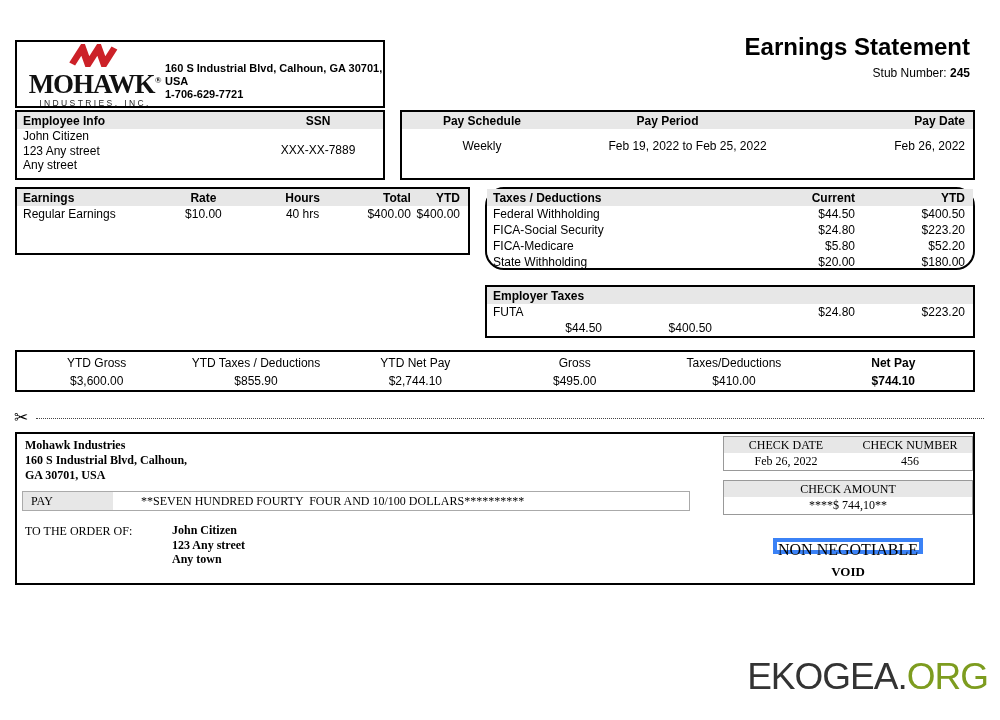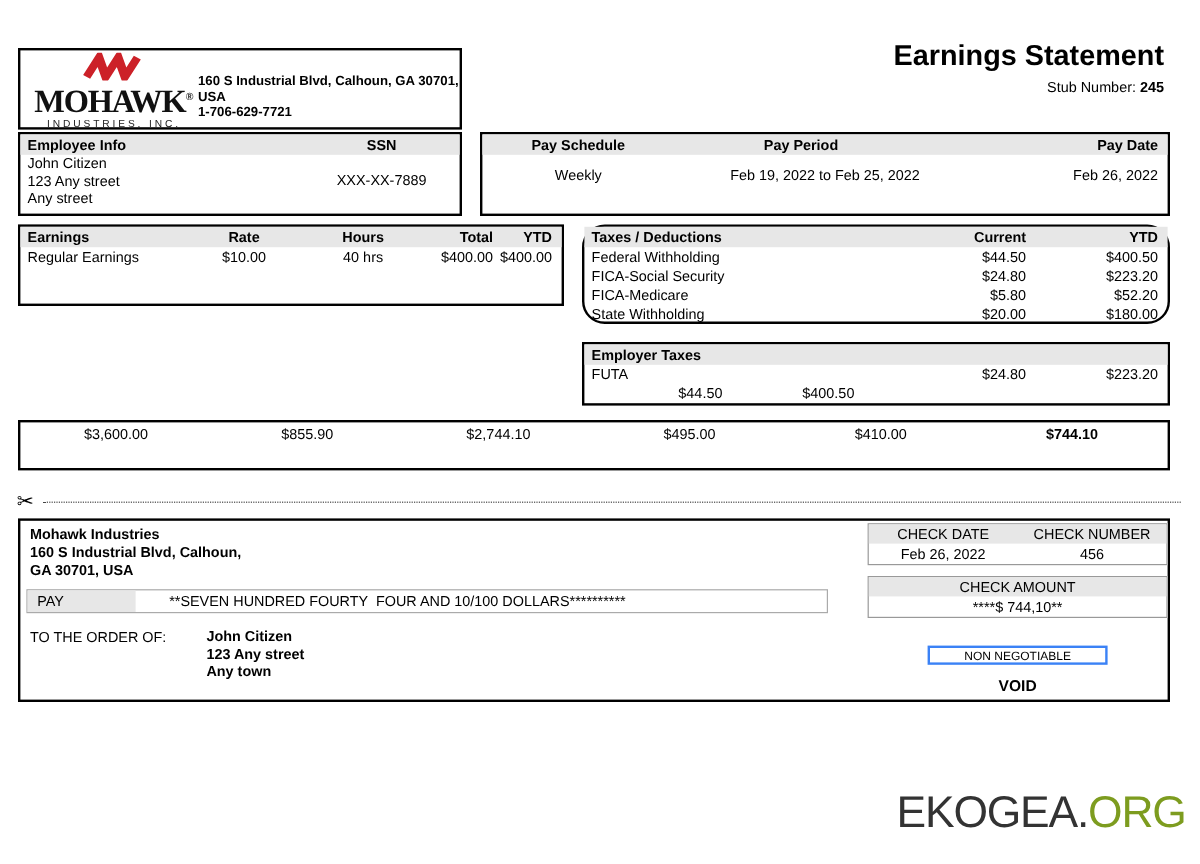--- a/index.html
+++ b/index.html
@@ -27,28 +27,28 @@
   .stub { position:absolute; right:30px; top:66px; font-size:12px; }
 
   
   .sum-col { flex:1; text-align:center; }
 
   
   .cutline { position:absolute; left:36px; right:16px; top:418px; border-top:1.6px dotted #444; }
   .scissors { position:absolute; left:14px; top:407px; font-size:17px; }
 
   
-  .check-box { position:absolute; left:15px; top:432px; width:960px; height:153px; border:2px solid #000; box-sizing:border-box; }
+  .check-box { position:absolute; left:15px; top:432px; width:960px; height:153px; border:2px solid #000; box-sizing:border-box;font-family:Liberation Serif, serif; }
   .mini-table { position:absolute; right:0; width:250px; border:1px solid #999; box-sizing:border-box; background:#fff; }
   .mini-band { background:#e7e7e7; display:flex; height:16px; align-items:center; font-size:12px; }
   .mini-row { display:flex; height:17px; align-items:center; font-size:12px; }
   .half { flex:1; text-align:center; }
   .payrow { position:absolute; left:5px; top:57px; width:668px; height:20px; border:1px solid #aaa; box-sizing:border-box; display:flex; align-items:center; font-size:12px; }
   .paycell { width:90px; align-self:stretch; background:#e7e7e7; display:flex; align-items:center; padding-left:8px; box-sizing:border-box; }
-  .nonneg { position:absolute; right:50px; top:104px; width:150px; height:16px; border:2px solid #3b82f6; box-sizing:border-box; text-align:center; font-size:10px; line-height:15px; }
+  .nonneg { position:absolute; right:50px; top:104px; width:150px; height:16px; border:4px solid #3b82f6; box-sizing:border-box; text-align:center; font-size:16px; line-height:15px; }
 
   
   .brand { position:absolute; right:12px; top:656px; font-size:37px; letter-spacing:-1px; }
   .brand .dark { color:#333; } .brand .green { color:#7d9c1f; }
 </style>
 </head>
 <body>
 
 <div class="logo-wrap">
   <div class="logo-block">
@@ -150,20 +150,28 @@
     <span class="r" style="width:115px;">$24.80</span>
     <span class="r pr8" style="width:110px;">$223.20</span>
   </div>
   <div class="row">
     <span class="r" style="width:115px;">$44.50</span>
     <span class="r pr8" style="width:110px;">$400.50</span>
   </div>
 </div>
 
 <div class="box" style="left:15px; top:350px; width:960px; height:42px;">
+  <div class="row" style="margin-top:3px;">
+    <span class="sum-col">YTD Gross</span>
+    <span class="sum-col">YTD Taxes / Deductions</span>
+    <span class="sum-col">YTD Net Pay</span>
+    <span class="sum-col">Gross</span>
+    <span class="sum-col">Taxes/Deductions</span>
+    <span class="sum-col b">Net Pay</span>
+  </div>
   <div class="row" style="margin-top:2px;">
     <span class="sum-col">$3,600.00</span>
     <span class="sum-col">$855.90</span>
     <span class="sum-col">$2,744.10</span>
     <span class="sum-col">$495.00</span>
     <span class="sum-col">$410.00</span>
     <span class="sum-col b">$744.10</span>
   </div>
 </div>
 

